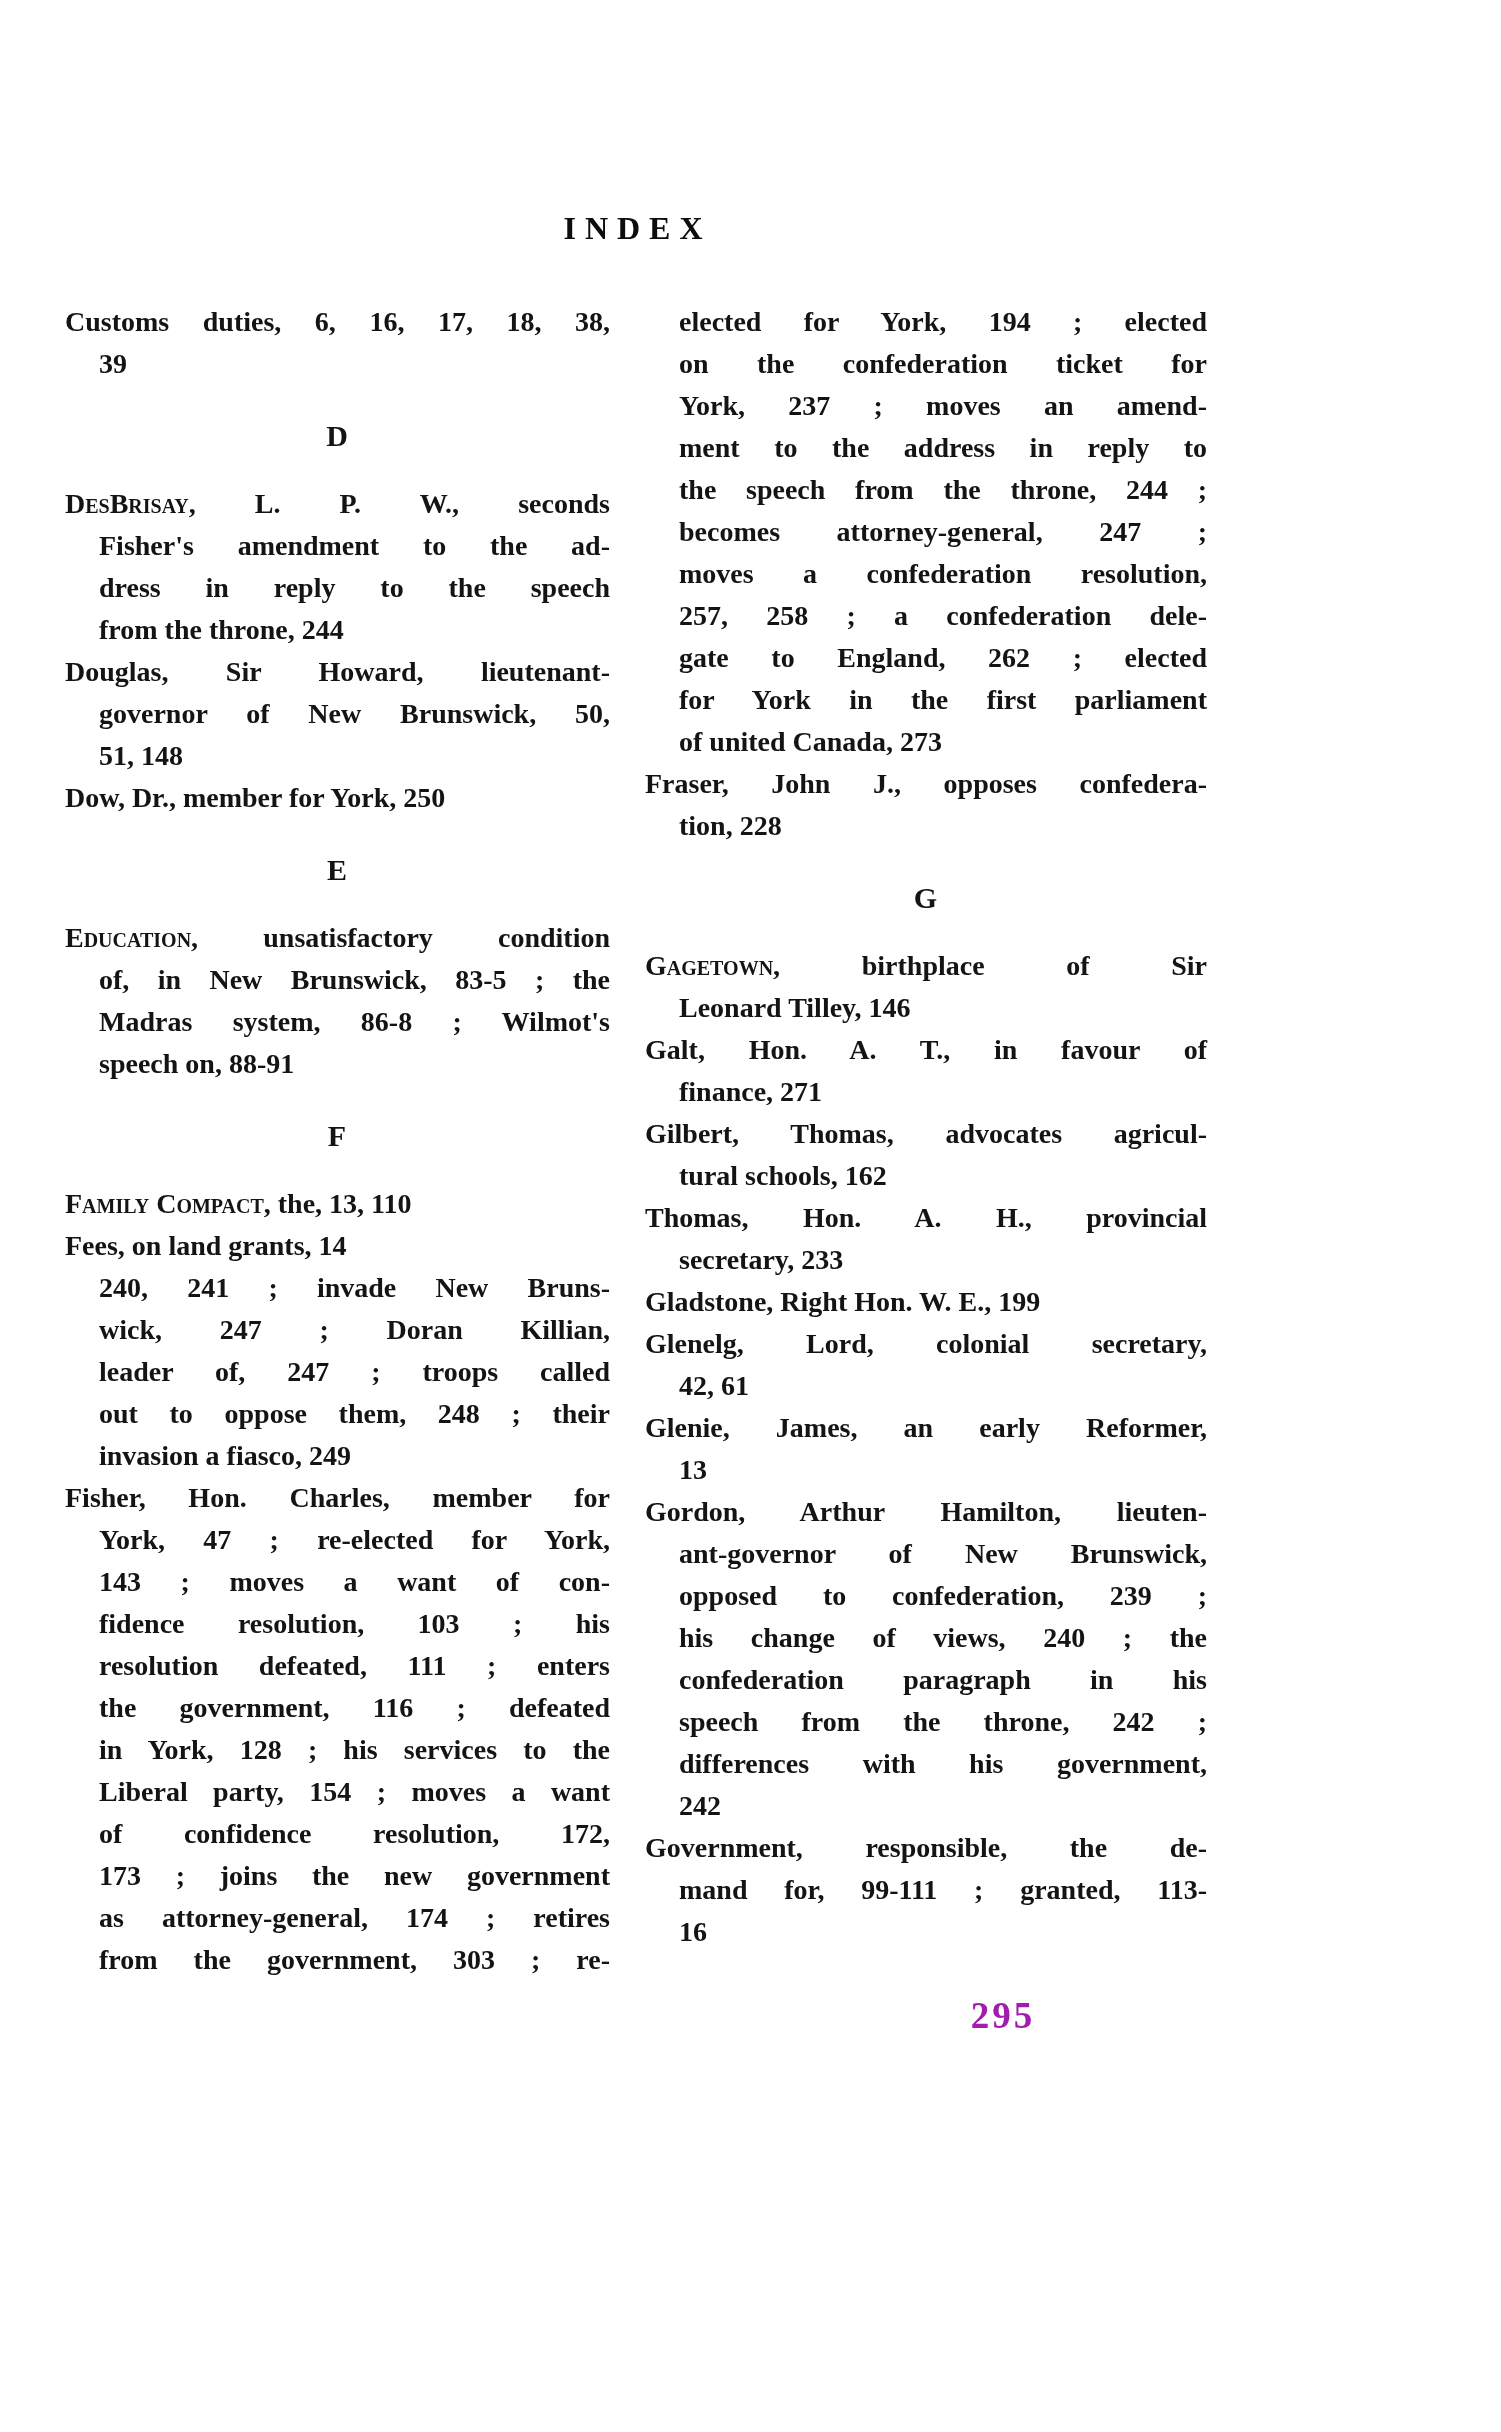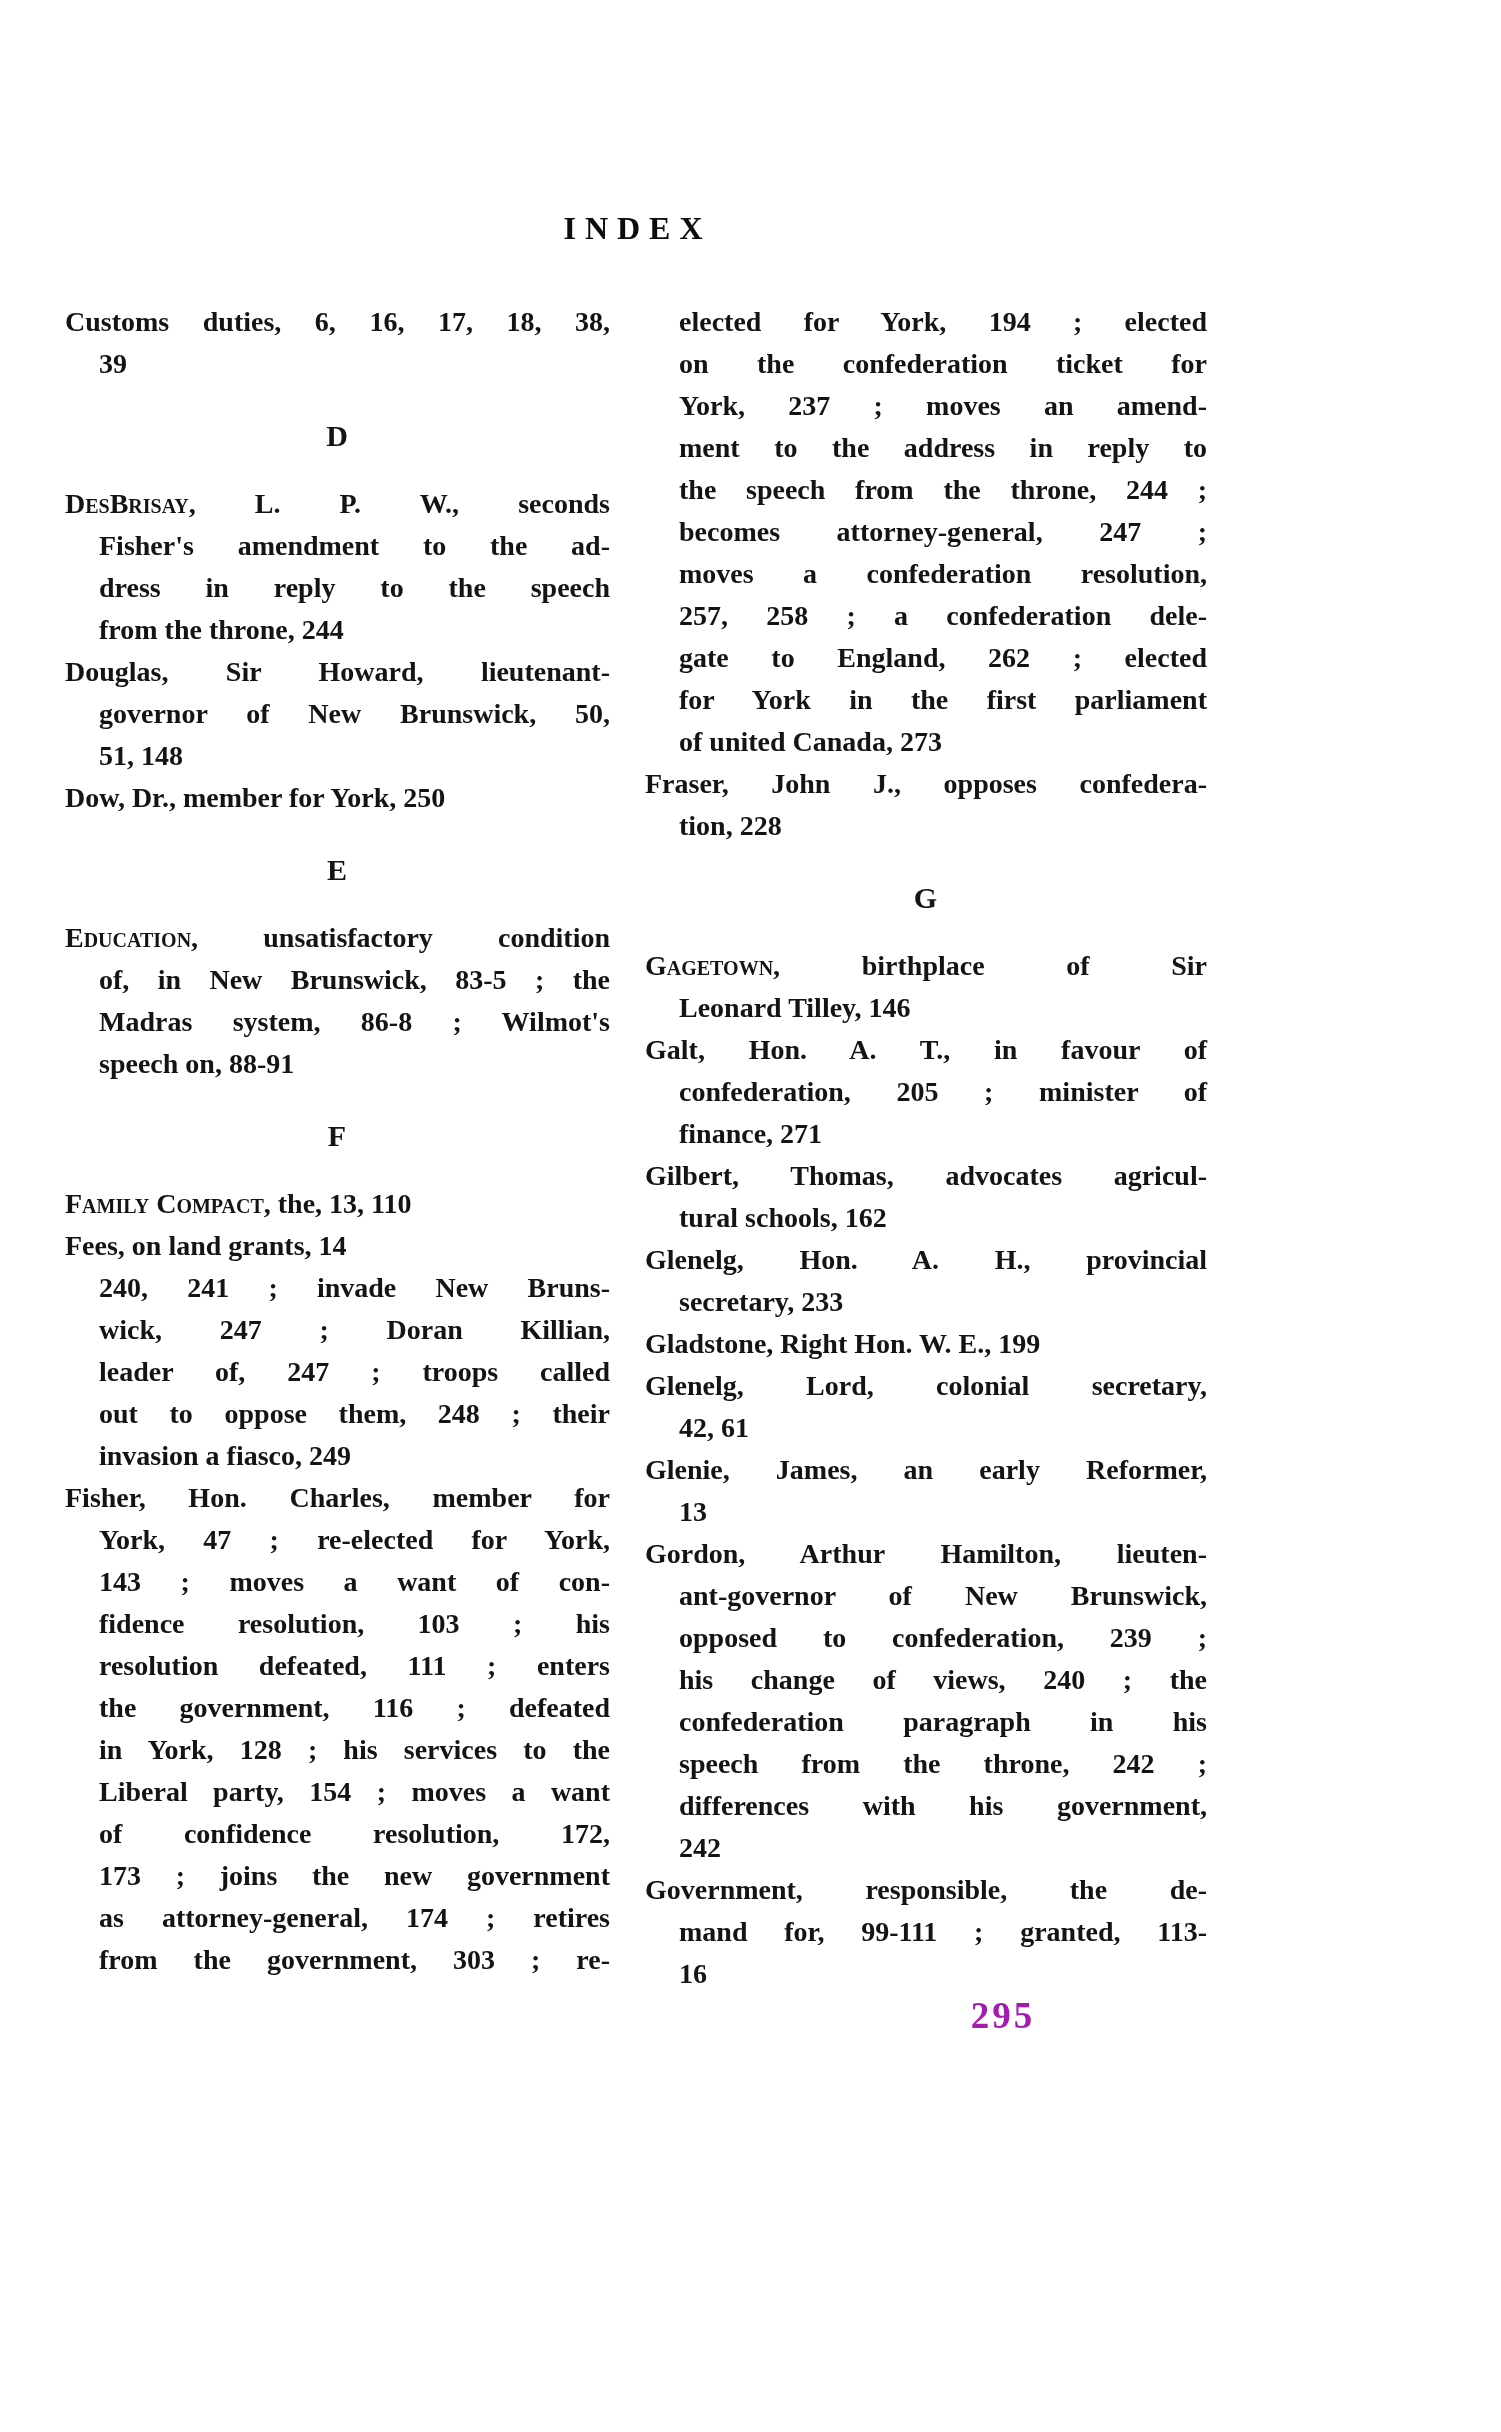--- a/index.html
+++ b/index.html
@@ -110,25 +110,24 @@
       <div class="line cont just">257, 258 ; a confederation dele-</div>
       <div class="line cont just">gate to England, 262 ; elected</div>
       <div class="line cont just">for York in the first parliament</div>
       <div class="line cont">of united Canada, 273</div>
       <div class="line entry just">Fraser, John J., opposes confedera-</div>
       <div class="line cont">tion, 228</div>
       <div class="line heading">G</div>
       <div class="line entry just"><span class="sc">Gagetown</span>, birthplace of Sir</div>
       <div class="line cont">Leonard Tilley, 146</div>
       <div class="line entry just">Galt, Hon. A. T., in favour of</div>
-      <div class="line cont just">confederation, 205 ; minister of</div>
       <div class="line cont">finance, 271</div>
       <div class="line entry just">Gilbert, Thomas, advocates agricul-</div>
       <div class="line cont">tural schools, 162</div>
-      <div class="line entry just">Glenelg, Hon. A. H., provincial</div>
+      <div class="line entry just">Thomas, Hon. A. H., provincial</div>
       <div class="line cont">secretary, 233</div>
       <div class="line entry">Gladstone, Right Hon. W. E., 199</div>
       <div class="line entry just">Glenelg, Lord, colonial secretary,</div>
       <div class="line cont">42, 61</div>
       <div class="line entry just">Glenie, James, an early Reformer,</div>
       <div class="line cont">13</div>
       <div class="line entry just">Gordon, Arthur Hamilton, lieuten-</div>
       <div class="line cont just">ant-governor of New Brunswick,</div>
       <div class="line cont just">opposed to confederation, 239 ;</div>
       <div class="line cont just">his change of views, 240 ; the</div>

